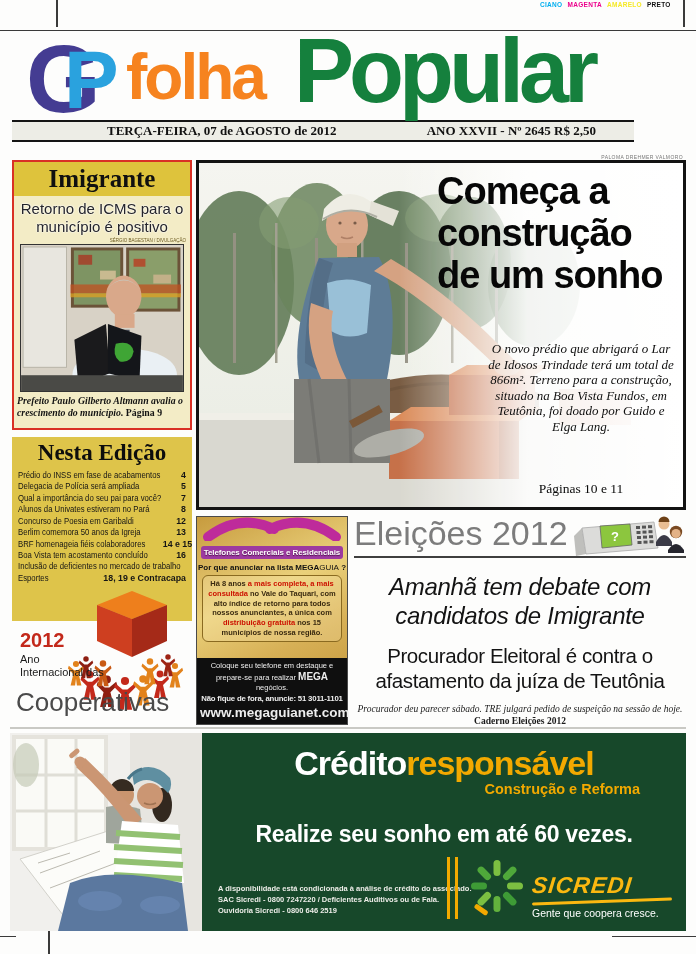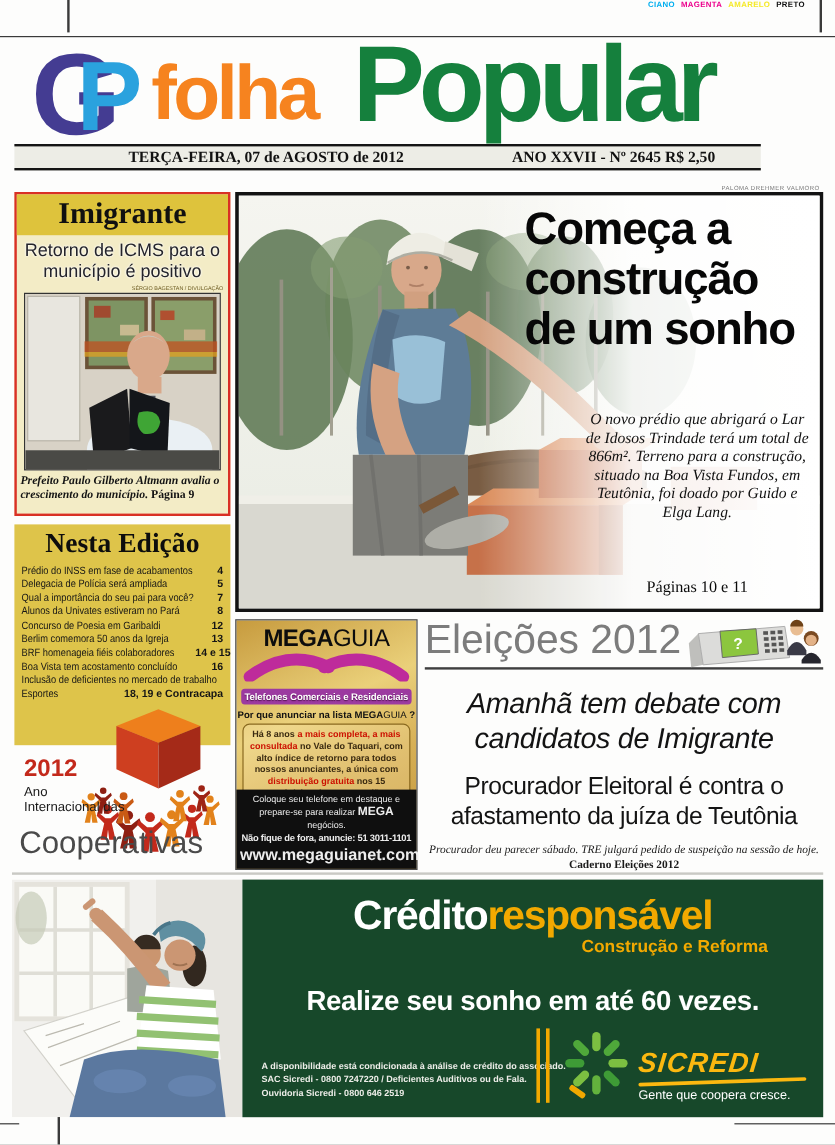--- a/index.html
+++ b/index.html
@@ -328,23 +328,20 @@
     <div class="story-headline">
       <div>Começa a</div>
       <div>construção</div>
       <div>de um sonho</div>
     </div>
     <div class="story-summary">O novo prédio que abrigará o Lar de Idosos Trindade terá um total de 866m². Terreno para a construção, situado na Boa Vista Fundos, em Teutônia, foi doado por Guido e Elga Lang.</div>
     <div class="story-pages">Páginas 10 e 11</div>
   </div>
 
   <div class="mega">
-    <div class="mega-title">
-      <span class="heavy">MEGA</span><span>GUIA</span>
-    </div>
     <svg width="144" height="24" viewBox="0 0 144 24">
       <path d="M8 20 Q40 -4 74 12" stroke="#BE2B9B" stroke-width="10" fill="none" stroke-linecap="round"></path>
       <path d="M70 12 Q104 -4 136 20" stroke="#BE2B9B" stroke-width="10" fill="none" stroke-linecap="round"></path>
     </svg>
     <div class="mega-sub">Telefones Comerciais e Residenciais</div>
     <div class="mega-q">
       <b>Por que anunciar na lista </b><span class="heavy">MEGA</span><span>GUIA</span><b> ?</b>
     </div>
     <div class="mega-body">
       <span>Há 8 anos </span><span class="red">a mais completa, a mais consultada</span><span> no Vale do Taquari, com alto índice de retorno para todos nossos anunciantes, a única com </span><span class="red">distribuição gratuita</span><span> nos 15 municípios de nossa região.</span>

